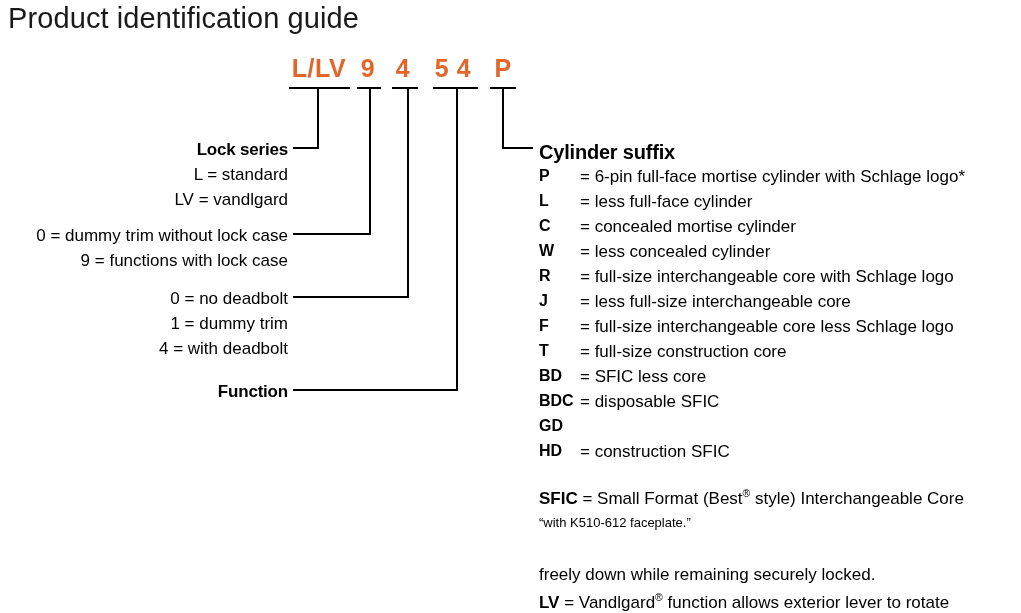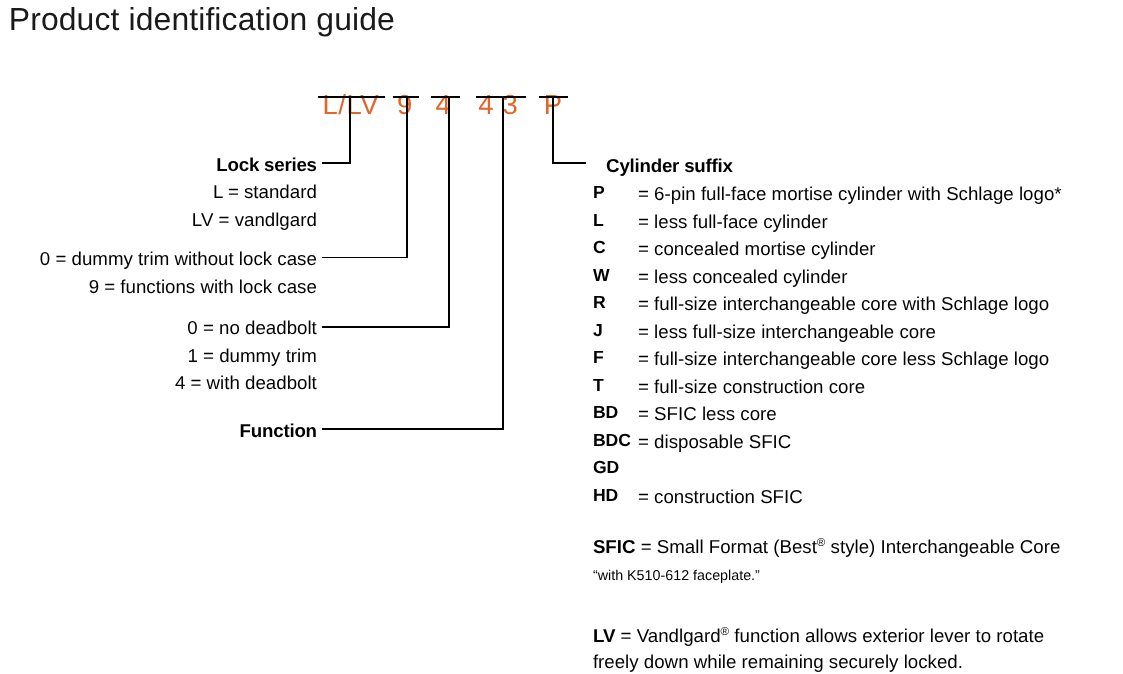--- a/index.html
+++ b/index.html
@@ -23,26 +23,25 @@
     color:#1a1a1a;
     white-space:nowrap;
   }
 
   
   #code-row { position:absolute; left:0; top:54px; width:100%; height:36px; }
   .code-group {
     position:absolute;
     top:0;
     font-size:25px;
-    font-weight:normal;
+    font-weight:bold;
     color:#E2662A;
     letter-spacing:0.5px;
     white-space:nowrap;
     text-align:center;
-    margin-top:28px;
   }
 
   
   #leaders { position:absolute; left:0; top:0; width:1021px; height:613px; pointer-events:none; }
 
   
   #left-col { position:absolute; left:0; top:0; width:288px; }
   .l-row {
     position:absolute;
     right:0;
@@ -51,22 +50,22 @@
     font-size:17px;
     white-space:nowrap;
     line-height:18px;
   }
   .l-row.head { font-weight:bold; letter-spacing:-0.2px; }
 
   
   #right-col { position:absolute; left:539px; top:0; width:482px; }
   .r-head {
     position:absolute; left:0;
-    font-size:17px; font-weight:bold;
-    letter-spacing:-0.2px; white-space:nowrap;margin-left:12px;
+    font-size:20px; font-weight:bold;
+    letter-spacing:-0.2px; white-space:nowrap;
   }
   .r-row { position:absolute; left:0; width:482px; height:21px; }
   .r-key {
     position:absolute; left:0; top:0;
     font-size:16px; font-weight:bold;
     white-space:nowrap;
   }
   .r-desc {
     position:absolute; left:41px; top:0;
     font-size:17px; white-space:nowrap;
@@ -83,21 +82,21 @@
 </style>
 </head>
 <body>
 
 <div id="page-title">Product identification guide</div>
 
 <div id="code-row">
     <div class="code-group" style="left: 289px; width: 60px;">L/LV</div>
     <div class="code-group" style="left: 357px; width: 22px;">9</div>
     <div class="code-group" style="left: 392px; width: 22px;">4</div>
-    <div class="code-group" style="left: 433px; width: 40px;">4 3</div>
+    <div class="code-group" style="left: 433px; width: 40px;">5 4</div>
     <div class="code-group" style="left: 492px; width: 22px;">P</div>
   </div>
 
 <svg id="leaders" viewBox="0 0 1021 613" width="1021" height="613" aria-hidden="true">
   <g stroke="#000000" stroke-width="1.6" fill="none" shape-rendering="crispEdges">
 
     <line x1="289" y1="88" x2="350" y2="88"></line>
     <line x1="357" y1="88" x2="381" y2="88"></line>
     <line x1="392" y1="88" x2="418" y2="88"></line>
     <line x1="433" y1="88" x2="478" y2="88"></line>
@@ -182,17 +181,17 @@
   <div class="fn-main">
     <b>SFIC</b><span> = Small Format (Best</span><sup>®</sup><span> style) Interchangeable Core</span>
   </div>
 </div>
 
 <div class="fn" style="top:514px;">
   <div class="fn-small">“with K510-612 faceplate.”</div>
 </div>
 
 <div class="fn" style="top:563px;">
+  <div class="fn-lv">freely down while remaining securely locked.</div>
   <div class="fn-lv">
     <b>LV</b><span> = Vandlgard</span><sup>®</sup><span> function allows exterior lever to rotate</span>
   </div>
-  <div class="fn-lv">freely down while remaining securely locked.</div>
 </div>
 
 </body></html>

